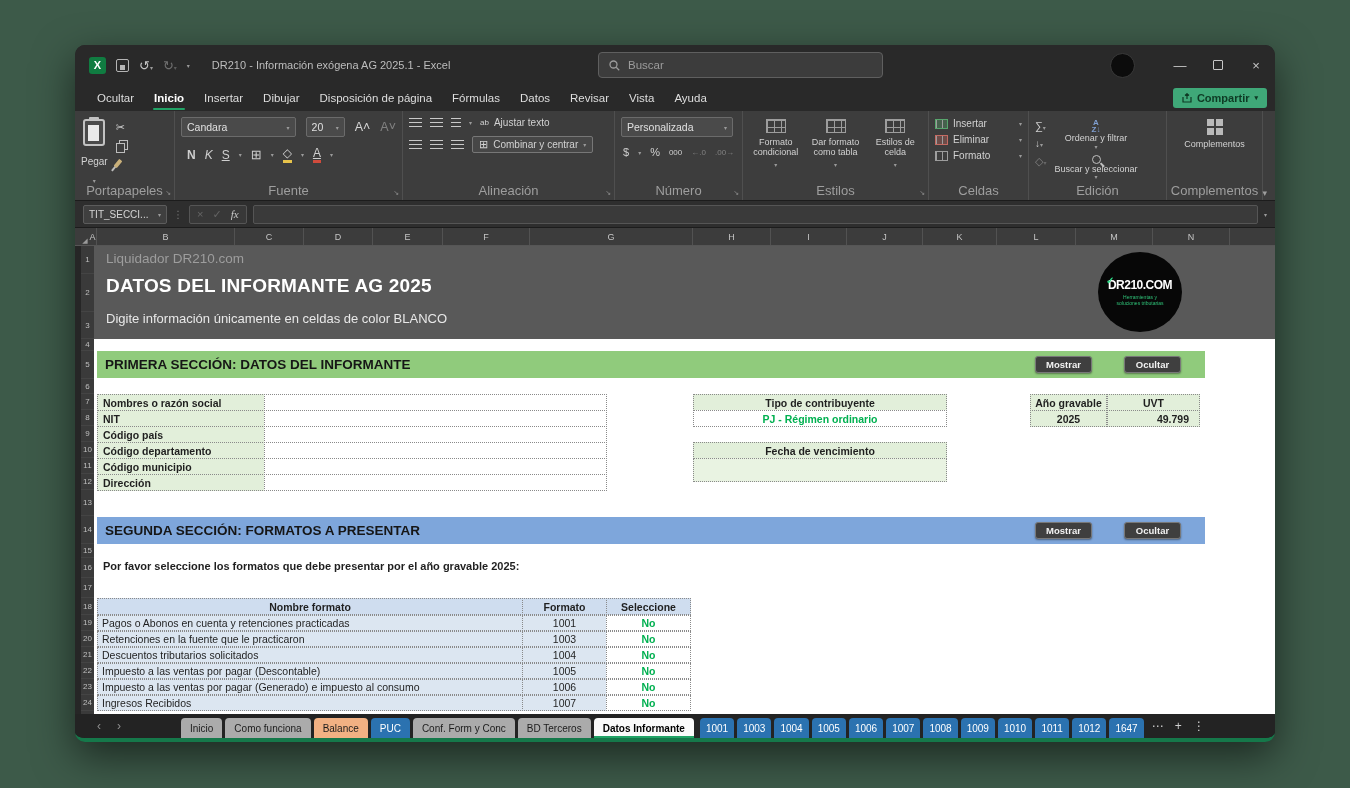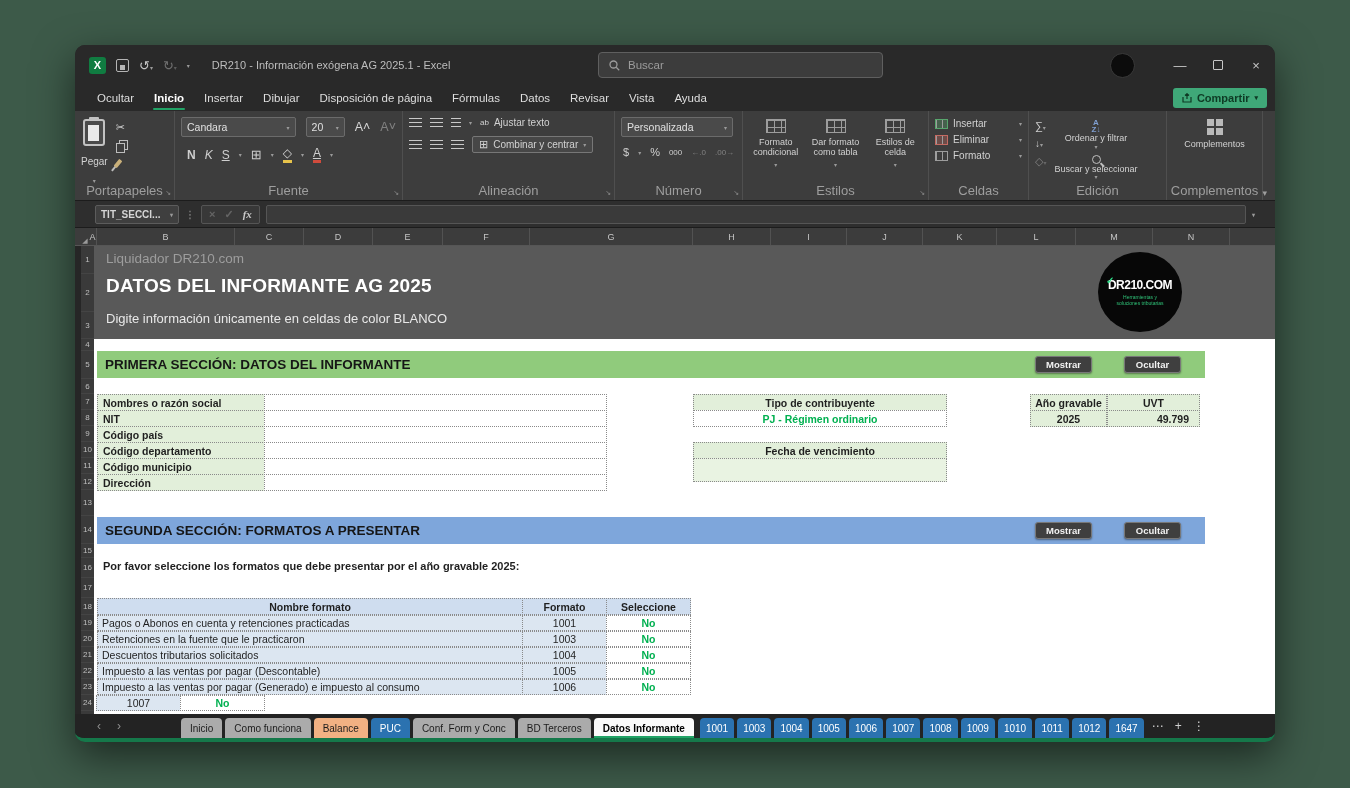--- a/index.html
+++ b/index.html
@@ -95,21 +95,21 @@
   .lens{width:9px;height:9px;border:1.5px solid #c0c0c0;border-radius:50%;position:relative;}
   .lens:after{content:"";position:absolute;width:5px;height:1.5px;background:#c0c0c0;transform:rotate(45deg);left:7px;top:8px;}
   .g-addins{width:96px;display:flex;justify-content:center;padding-top:8px;}
   .iaddin{width:16px;height:16px;background:
      linear-gradient(#b9b9b9,#b9b9b9) 0 0/7px 7px no-repeat,
      linear-gradient(#b9b9b9,#b9b9b9) 9px 0/7px 7px no-repeat,
      linear-gradient(#b9b9b9,#b9b9b9) 0 9px/7px 7px no-repeat,
      linear-gradient(#b9b9b9,#b9b9b9) 9px 9px/7px 7px no-repeat;}
   .ribbon-collapse{position:absolute;right:8px;bottom:2px;color:#9e9e9e;font-size:9px;}
   
-  .formula-row{height:27px;flex:0 0 27px;background:#2E2E2E;display:flex;align-items:center;gap:6px;padding:0 20px;border-bottom:1px solid #1c1c1c;font-weight:bold;}
+  .formula-row{height:27px;flex:0 0 27px;background:#2E2E2E;display:flex;align-items:center;gap:6px;padding:0 8px;border-bottom:1px solid #1c1c1c;}
   .namebox{width:84px;height:19px;background:#3F3F3F;border:1px solid #5c5c5c;border-radius:2px;color:#d5d5d5;
     font-size:10px;display:flex;align-items:center;justify-content:space-between;padding:0 5px;}
   .fxset{display:flex;align-items:center;gap:9px;color:#9a9a9a;font-size:11px;border:1px solid #555;border-radius:2px;height:19px;padding:0 7px;background:#383838;}
   .fxlabel{font-style:italic;font-family:"Liberation Serif",serif;color:#c9c9c9;}
   .fieldbar{flex:1;height:19px;background:#3A3A3A;border:1px solid #555;border-radius:2px;}
   
   .colheads{height:18px;flex:0 0 18px;background:#3C3C3C;display:flex;padding-left:6px;border-bottom:1px solid #565656;color:#c6c6c6;font-size:9px;}
   .corner{width:8px;display:flex;align-items:flex-end;justify-content:center;color:#9a9a9a;font-size:7px;}
   .col-h{display:flex;align-items:center;justify-content:center;border-right:1px solid #525252;}
   .col-h.fill{flex:1;border-right:none;}
@@ -527,20 +527,21 @@
               <div class="tcell tname">Impuesto a las ventas por pagar (Descontable)</div>
               <div class="tcell tnum">1005</div>
               <div class="tcell tsel">No</div>
             </div>
             <div class="trow" style="top: 433px;">
               <div class="tcell tname">Impuesto a las ventas por pagar (Generado) e impuesto al consumo</div>
               <div class="tcell tnum">1006</div>
               <div class="tcell tsel">No</div>
             </div>
             <div class="trow" style="top: 449px;">
+              <div class="tcell tname">Ingresos Recibidos</div>
               <div class="tcell tnum">1007</div>
               <div class="tcell tsel">No</div>
             </div>
           </div>
       </div>
     </div>
 
     <div class="tabbar">
       <div class="tabnav">
         <span>‹</span>

